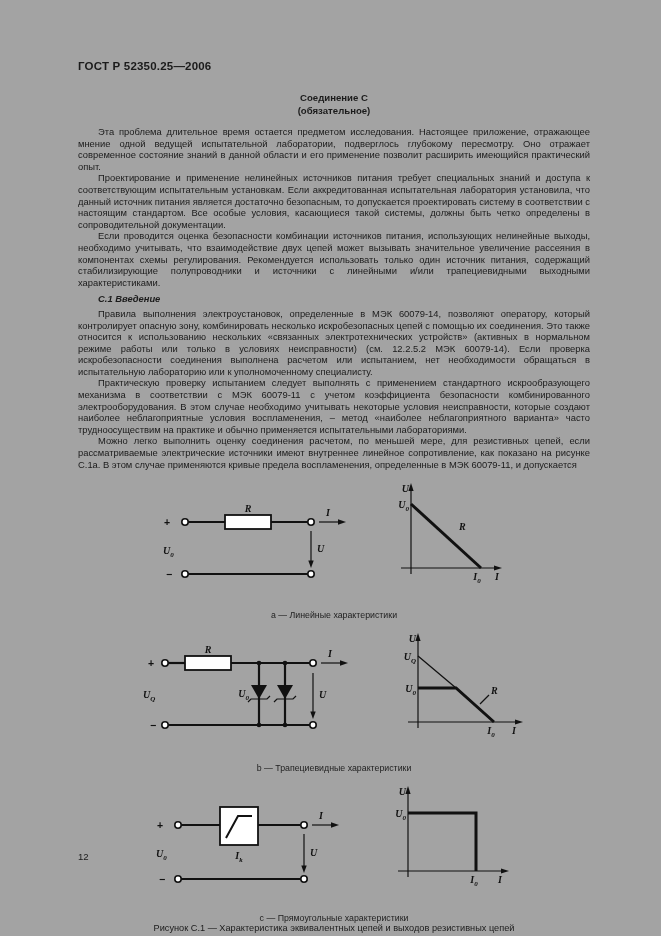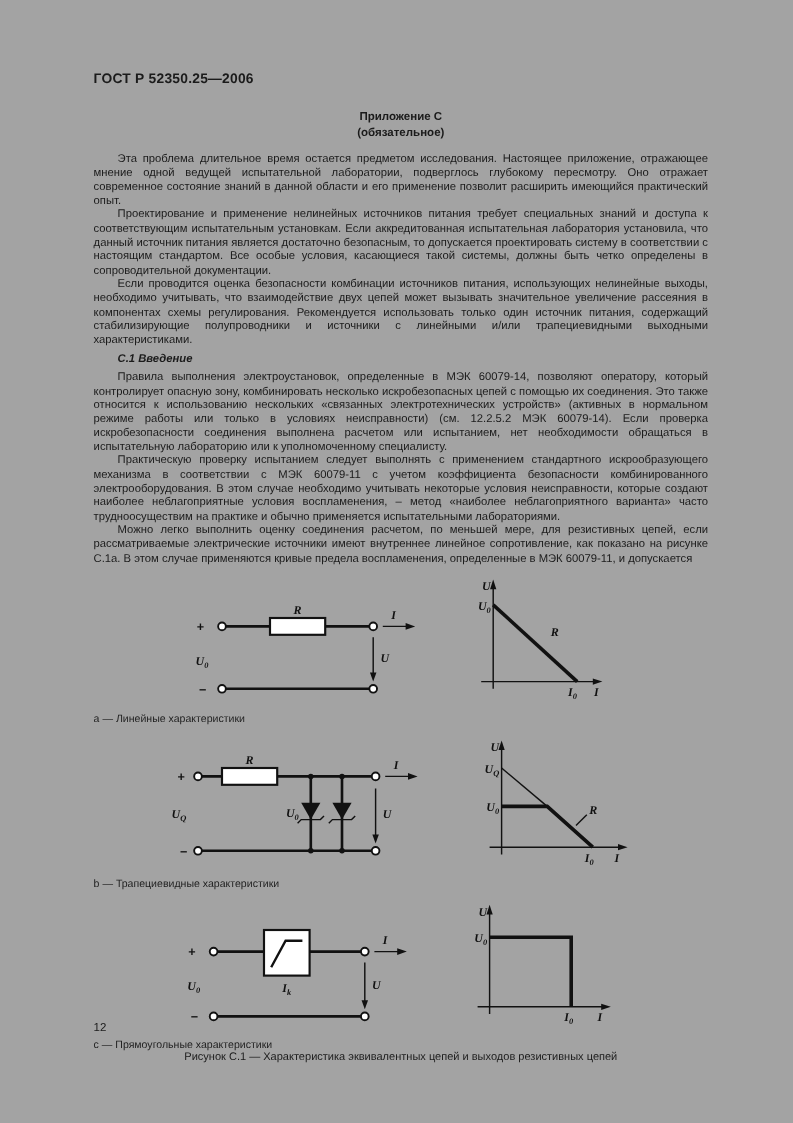--- a/index.html
+++ b/index.html
@@ -8,21 +8,21 @@
     font-family:"Liberation Sans",sans-serif;color:#1b1b1b;margin:0 auto;
   }
   .content{position:absolute;left:78px;top:0;width:512px;}
   .doc-header{margin-top:60px;font-size:11.5px;font-weight:bold;letter-spacing:.2px;}
   .appendix{margin-top:19px;text-align:center;font-weight:bold;font-size:9.6px;line-height:13px;}
   .doc-title{margin-top:21px;text-align:center;font-weight:bold;font-size:11px;}
   .body-text{margin-top:9px;font-size:9.4px;line-height:11.6px;text-align:justify;}
   .body-text p{margin:0;text-indent:20px;}
   .sec-heading{margin:5px 0 3px 0;text-indent:20px;font-weight:bold;font-size:9.4px;font-style:italic;}
   .fig-row{display:flex;justify-content:center;align-items:flex-end;gap:36px;margin-top:10px;}
-  .fig-cap{font-size:8.8px;margin-top:2px;color:#222;}
+  .fig-cap{text-align:center;font-size:8.8px;margin-top:18px;color:#222;}
   .main-cap{text-align:center;font-size:9.2px;color:#1b1b1b;}
   .page-number{position:absolute;left:78px;top:851px;font-size:9.6px;}
   svg{display:block;}
   .wire{stroke:#111;stroke-width:2.2;fill:none;}
   .thin{stroke:#111;stroke-width:1.2;fill:none;}
   .thick{stroke:#111;stroke-width:3;fill:none;}
   .box{fill:#fff;stroke:#111;stroke-width:1.8;}
   .term{fill:#fff;stroke:#111;stroke-width:1.6;}
   .dot{fill:#111;}
   .head{fill:#111;}
@@ -32,21 +32,21 @@
 </style>
 </head>
 <body>
 
 <div class="page">
   <div class="content">
 
     <div class="doc-header">ГОСТ Р 52350.25—2006</div>
 
     <div class="appendix">
-      <div>Приложение С</div>
+      <div>Соединение С</div>
       <div>(обязательное)</div>
     </div>
 
 
     <div class="body-text">
       <p>Эта проблема длительное время остается предметом исследования. Настоящее приложение, отражающее мнение одной ведущей испытательной лаборатории, подверглось глубокому пересмотру. Оно отражает современное состояние знаний в данной области и его применение позволит расширить имеющийся практический опыт.</p>
       <p>Проектирование и применение нелинейных источников питания требует специальных знаний и доступа к соответствующим испытательным установкам. Если аккредитованная испытательная лаборатория установила, что данный источник питания является достаточно безопасным, то допускается проектировать систему в соответствии с настоящим стандартом. Все особые условия, касающиеся такой системы, должны быть четко определены в сопроводительной документации.</p>
       <p>Если проводится оценка безопасности комбинации источников питания, использующих нелинейные выходы, необходимо учитывать, что взаимодействие двух цепей может вызывать значительное увеличение рассеяния в компонентах схемы регулирования. Рекомендуется использовать только один источник питания, содержащий стабилизирующие полупроводники и источники с линейными и/или трапециевидными выходными характеристиками.</p>
       <div class="sec-heading">С.1 Введение</div>
       <p>Правила выполнения электроустановок, определенные в МЭК 60079-14, позволяют оператору, который контролирует опасную зону, комбинировать несколько искробезопасных цепей с помощью их соединения. Это также относится к использованию нескольких «связанных электротехнических устройств» (активных в нормальном режиме работы или только в условиях неисправности) (см. 12.2.5.2 МЭК 60079-14). Если проверка искробезопасности соединения выполнена расчетом или испытанием, нет необходимости обращаться в испытательную лабораторию или к уполномоченному специалисту.</p>

